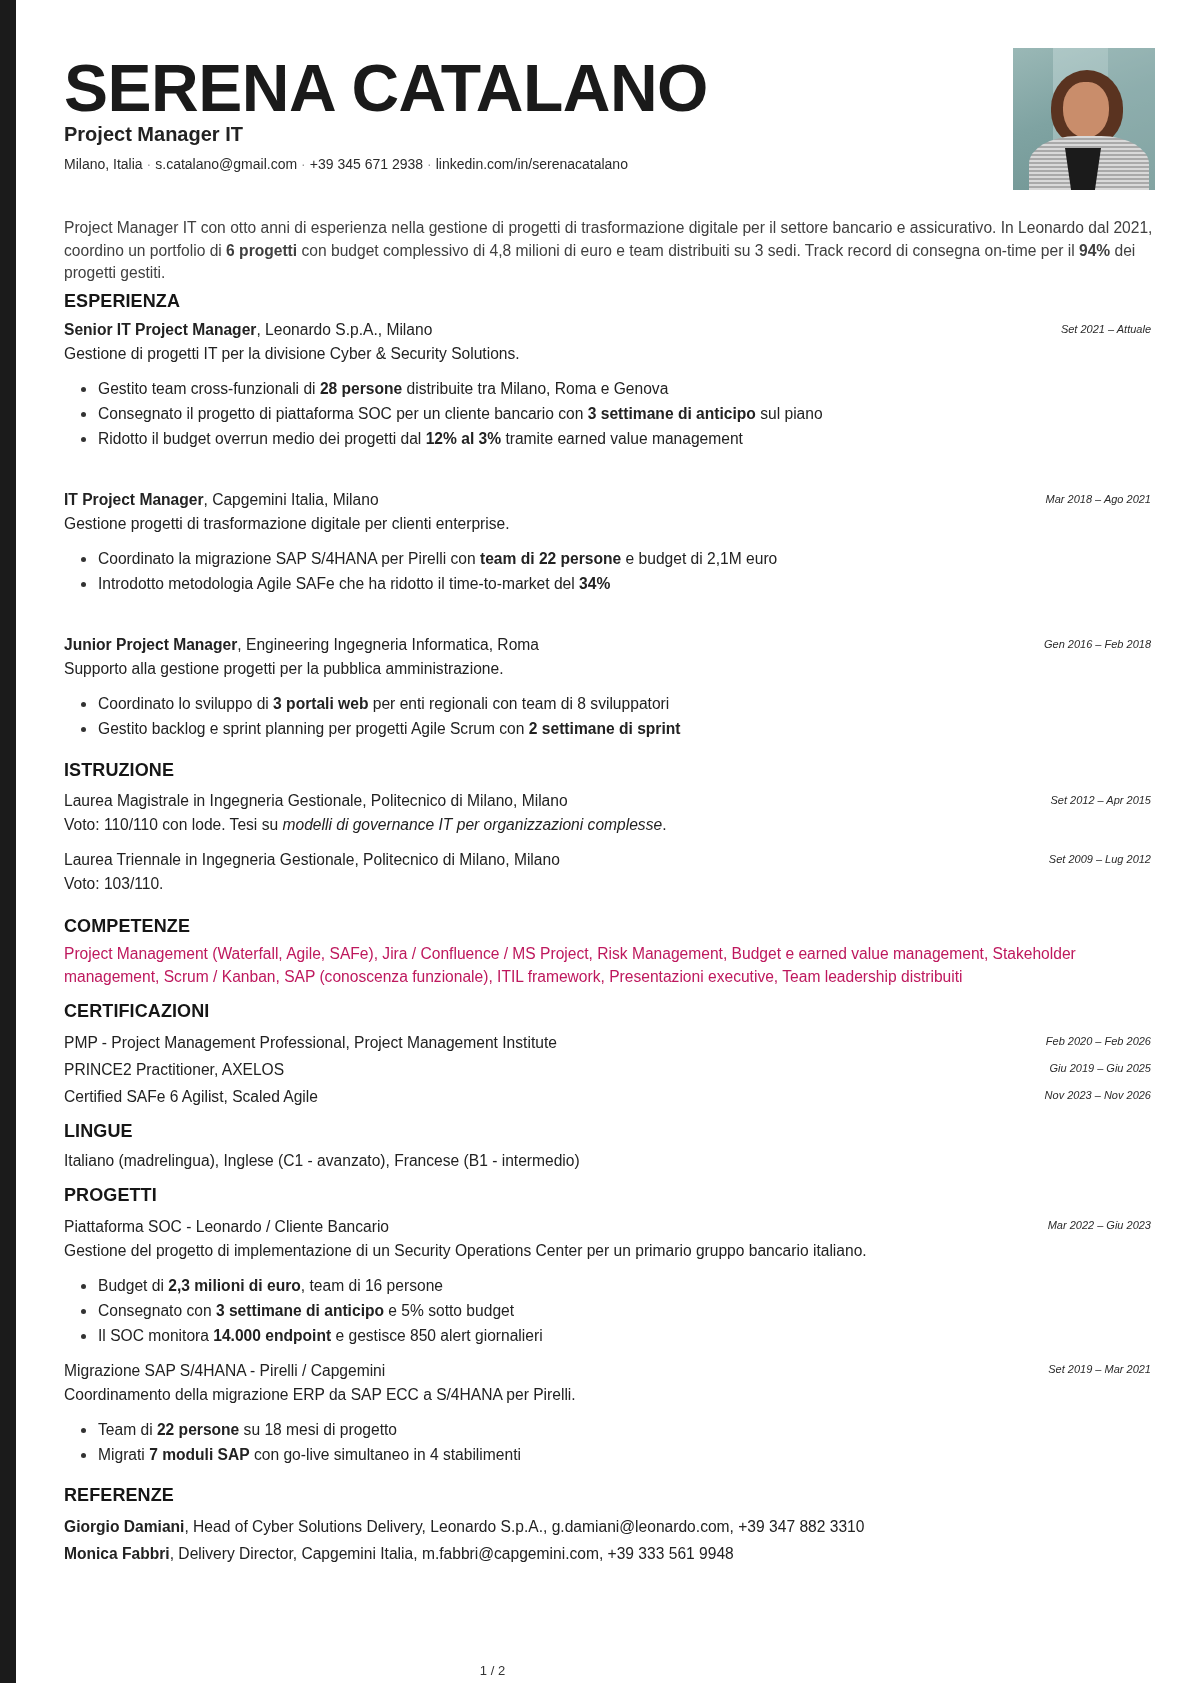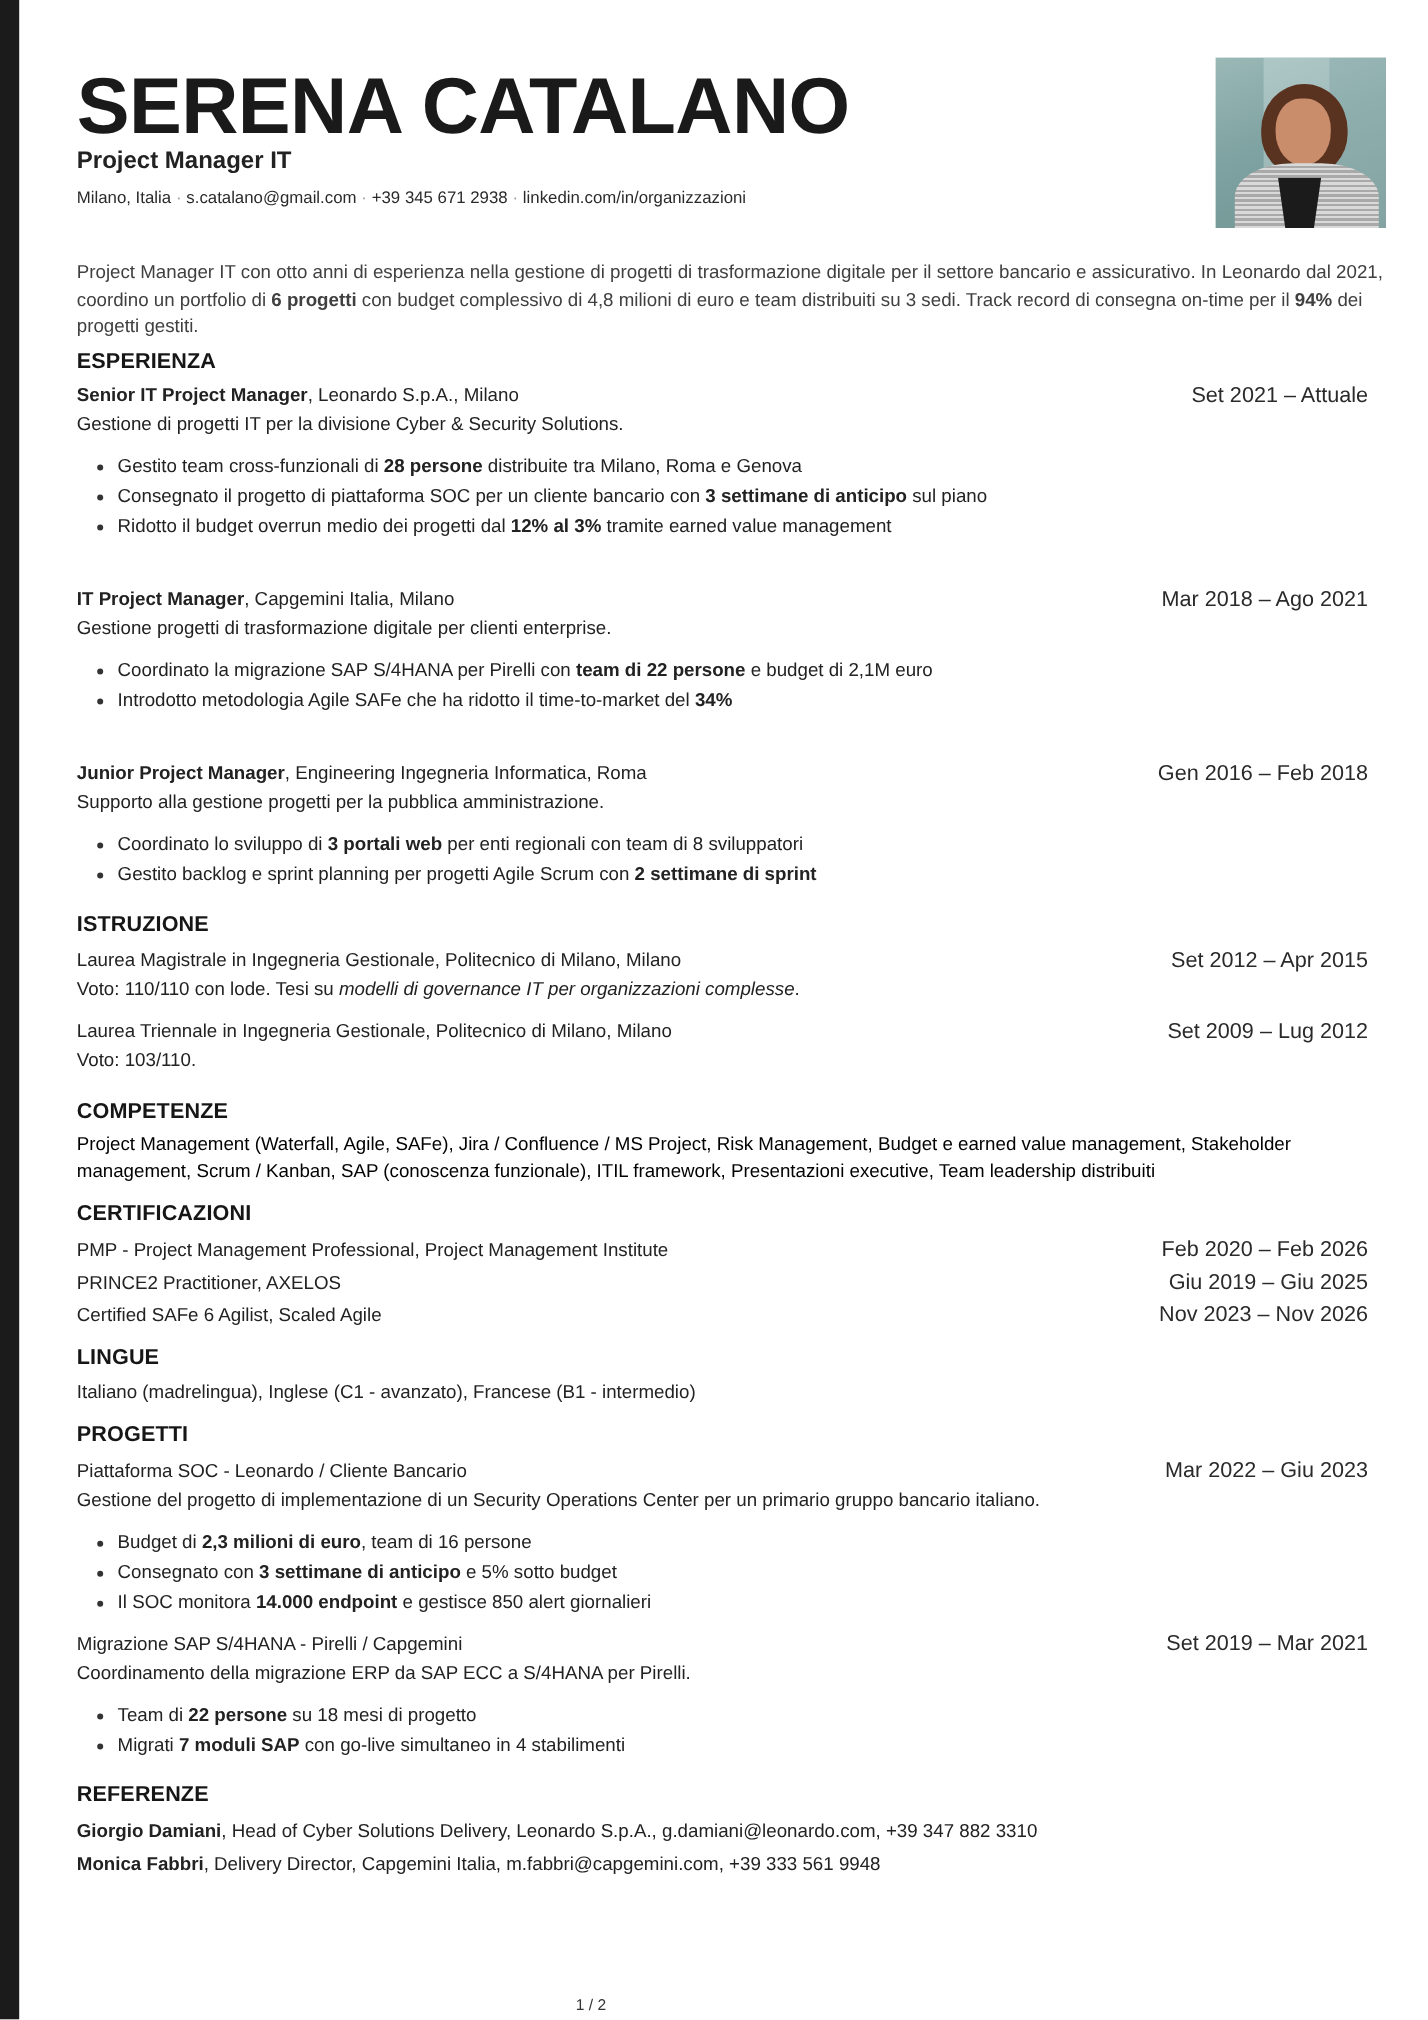--- a/index.html
+++ b/index.html
@@ -19,38 +19,38 @@
   .photo .face { position: absolute; left: 50px; top: 34px; width: 46px; height: 56px; border-radius: 45% 45% 50% 50%; background: #c98d6b; }
   .photo .jacket { position: absolute; left: 16px; top: 88px; width: 120px; height: 70px; border-radius: 40% 40% 0 0;
                    background: repeating-linear-gradient(0deg, #d9d9d9 0 2px, #a9a9a9 2px 4px); }
   .photo .shirt { position: absolute; left: 52px; top: 100px; width: 36px; height: 50px; background: #1b1b1b; clip-path: polygon(0 0, 100% 0, 80% 100%, 20% 100%); }
 
   .summary { position: absolute; left: 0; top: 217px; width: 1091px; font-size: 15.6px; line-height: 22.5px; color: #404040; }
   b, .b { font-weight: 700; }
 
   .sec-title { position: absolute; left: 0; font-size: 18px; font-weight: 700; color: #161616; line-height: 22px; letter-spacing: 0.1px; }
   .row { position: absolute; left: 0; width: 1091px; font-size: 15.6px; line-height: 20px; color: #222; white-space: nowrap; }
-  .date { position: absolute; right: 15px; font-size: 18px; color: #2a2a2a; line-height: 20px; white-space: nowrap; }
+  .date { position: absolute; right: 4px; font-size: 11px; font-style: italic; color: #2a2a2a; line-height: 20px; white-space: nowrap; }
   .bullets { position: absolute; left: 34px; width: 1050px; list-style: none; }
   .bullets li { position: relative; font-size: 15.6px; line-height: 25px; color: #222; white-space: nowrap; }
   .bullets li::before { content: ""; position: absolute; left: -17px; top: 11px; width: 5px; height: 5px; border-radius: 50%; background: #333; }
-  .para { position: absolute; left: 0; width: 1091px; font-size: 15.6px; line-height: 22.5px; color: #000000; }
+  .para { position: absolute; left: 0; width: 1091px; font-size: 15.6px; line-height: 22.5px; color: #be185d; }
   .page-num { position: absolute; left: 0; width: 985px; top: 1663px; text-align: center; font-size: 13px; color: #333; }
 </style>
 </head>
 <body>
 
 <div class="side-bar"></div>
 
 <div class="page">
 
   <h1 class="name">SERENA CATALANO</h1>
   <div class="role">Project Manager IT</div>
   <div class="contacts">
-    <span>Milano, Italia</span><span class="sep">·</span><span>s.catalano@gmail.com</span><span class="sep">·</span><span>+39 345 671 2938</span><span class="sep">·</span><span>linkedin.com/in/organizzazioni</span>
+    <span>Milano, Italia</span><span class="sep">·</span><span>s.catalano@gmail.com</span><span class="sep">·</span><span>+39 345 671 2938</span><span class="sep">·</span><span>linkedin.com/in/serenacatalano</span>
   </div>
   <div class="photo" title="Profile photo">
     <div class="glass1"></div>
       <div class="glass2"></div>
     <div class="hair"></div>
       <div class="face"></div>
     <div class="jacket"></div>
       <div class="shirt"></div>
   </div>
 

